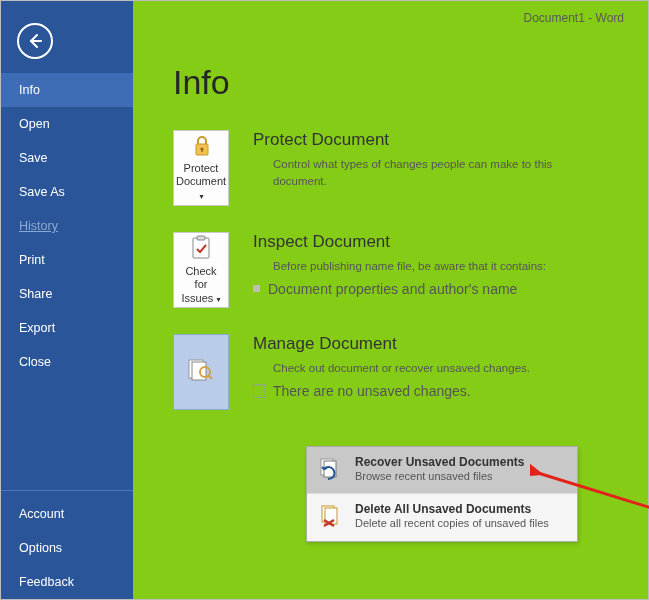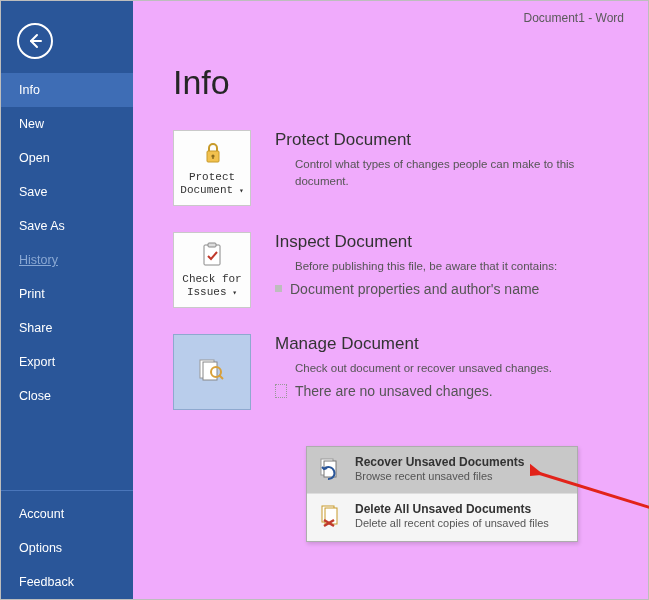--- a/index.html
+++ b/index.html
@@ -8,26 +8,26 @@
   .sidebar { width: 132px; background: #2a5699; color: #fff; display: flex; flex-direction: column; padding-top: 10px; }
   .back-btn { width: 36px; height: 36px; border: 2px solid #fff; border-radius: 50%; margin: 12px 0 14px 16px; display: flex; align-items: center; justify-content: center; cursor: pointer; }
   .nav { display: flex; flex-direction: column; }
   .nav-item { padding: 10px 18px; font-size: 12.5px; color: #fff; cursor: pointer; }
   .nav-item.selected { background: #3e6db5; }
   .nav-item.dim { color: #8aa8d3; text-decoration: underline; }
   .nav-spacer { flex: 1; }
   .nav-bottom .nav-item { border-top: 0; }
   .nav-divider { height: 1px; background: #4a76ba; margin: 6px 0; }
 
-  .content { flex: 1; background: #f0abfc; position: relative; padding: 0 7px 0 40px; }
+  .content { flex: 1; background: #84cc16; position: relative; padding: 0 7px 0 40px; }
   .titlebar { position: absolute; top: 10px; right: 24px; font-size: 12px; color: #5a5a5a; }
   .page-title { font-size: 34px; font-weight: 300; color: #262626; margin-top: 62px; margin-bottom: 28px; }
 
   .section { display: flex; gap: 24px; margin-bottom: 26px; align-items: flex-start; }
-  .tile { width: 78px; height: 76px; border: 1px solid #c9c9c9; background: #fdfdfd; display: flex; flex-direction: column; align-items: center; justify-content: center; font-size: 11px; color: #333; text-align: center; padding: 4px; line-height: 1.2; cursor: pointer; font-family: Liberation Mono, monospace; }
+  .tile { width: 56px; height: 76px; border: 1px solid #c9c9c9; background: #fdfdfd; display: flex; flex-direction: column; align-items: center; justify-content: center; font-size: 11px; color: #333; text-align: center; padding: 4px; line-height: 1.2; cursor: pointer; }
   .tile.active { background: #b9cdeb; border-color: #8ea9cf; }
   .tile .ico { width: 30px; height: 28px; margin-bottom: 4px; display:flex; align-items:center; justify-content:center;}
   .tile .caret { font-size: 8px; margin-left: 1px; }
 
   .section-body { flex: 1; max-width: 300px; }
   .section-title { font-size: 17px; color: #333; margin-bottom: 6px; }
   .section-desc { font-size: 11.5px; color: #555; line-height: 1.45; margin-bottom: 6px; margin-left: 20px; }
   .bullet { display: flex; align-items: center; gap: 8px; font-size: 14px; color: #555; margin-top: 2px; }
   .bullet .sq { width: 7px; height: 7px; background: #bdbdbd; flex-shrink: 0; }
   .bullet .docico { width: 12px; height: 14px; border: 1px dotted #999; flex-shrink: 0; }
@@ -50,21 +50,20 @@
 <div class="app">
   <div class="sidebar">
     <div class="back-btn">
       <svg width="18" height="18" viewBox="0 0 18 18">
           <path d="M11 3 L5 9 L11 15" stroke="#fff" stroke-width="2" fill="none" stroke-linecap="round" stroke-linejoin="round"></path>
           <line x1="5" y1="9" x2="15" y2="9" stroke="#fff" stroke-width="2" stroke-linecap="round"></line>
         </svg>
     </div>
     <div class="nav">
       <div class="nav-item selected">Info</div>
-      <div class="nav-item">New</div>
       <div class="nav-item">Open</div>
       <div class="nav-item">Save</div>
       <div class="nav-item">Save As</div>
       <div class="nav-item dim">History</div>
       <div class="nav-item">Print</div>
       <div class="nav-item">Share</div>
       <div class="nav-item">Export</div>
       <div class="nav-item">Close</div>
     </div>
     <div class="nav-spacer"></div>
@@ -104,21 +103,21 @@
           <svg width="24" height="26" viewBox="0 0 24 26">
               <rect x="4" y="3" width="16" height="20" rx="1" fill="#fff" stroke="#888"></rect>
               <rect x="8" y="1" width="8" height="4" rx="1" fill="#ddd" stroke="#888"></rect>
               <path d="M8 14 l3 3 l6 -7" fill="none" stroke="#c0392b" stroke-width="2"></path>
             </svg>
         </div>
         <div><span>Check for Issues</span><span class="caret"> ▾</span></div>
       </div>
       <div class="section-body">
         <div class="section-title">Inspect Document</div>
-        <div class="section-desc">Before publishing this file, be aware that it contains:</div>
+        <div class="section-desc">Before publishing name file, be aware that it contains:</div>
         <div class="bullet">
             <span class="sq"></span>
             <span>Document properties and author's name</span>
           </div>
       </div>
     </div>
 
     <div class="section">
       <div class="tile active">
         <div class="ico">

